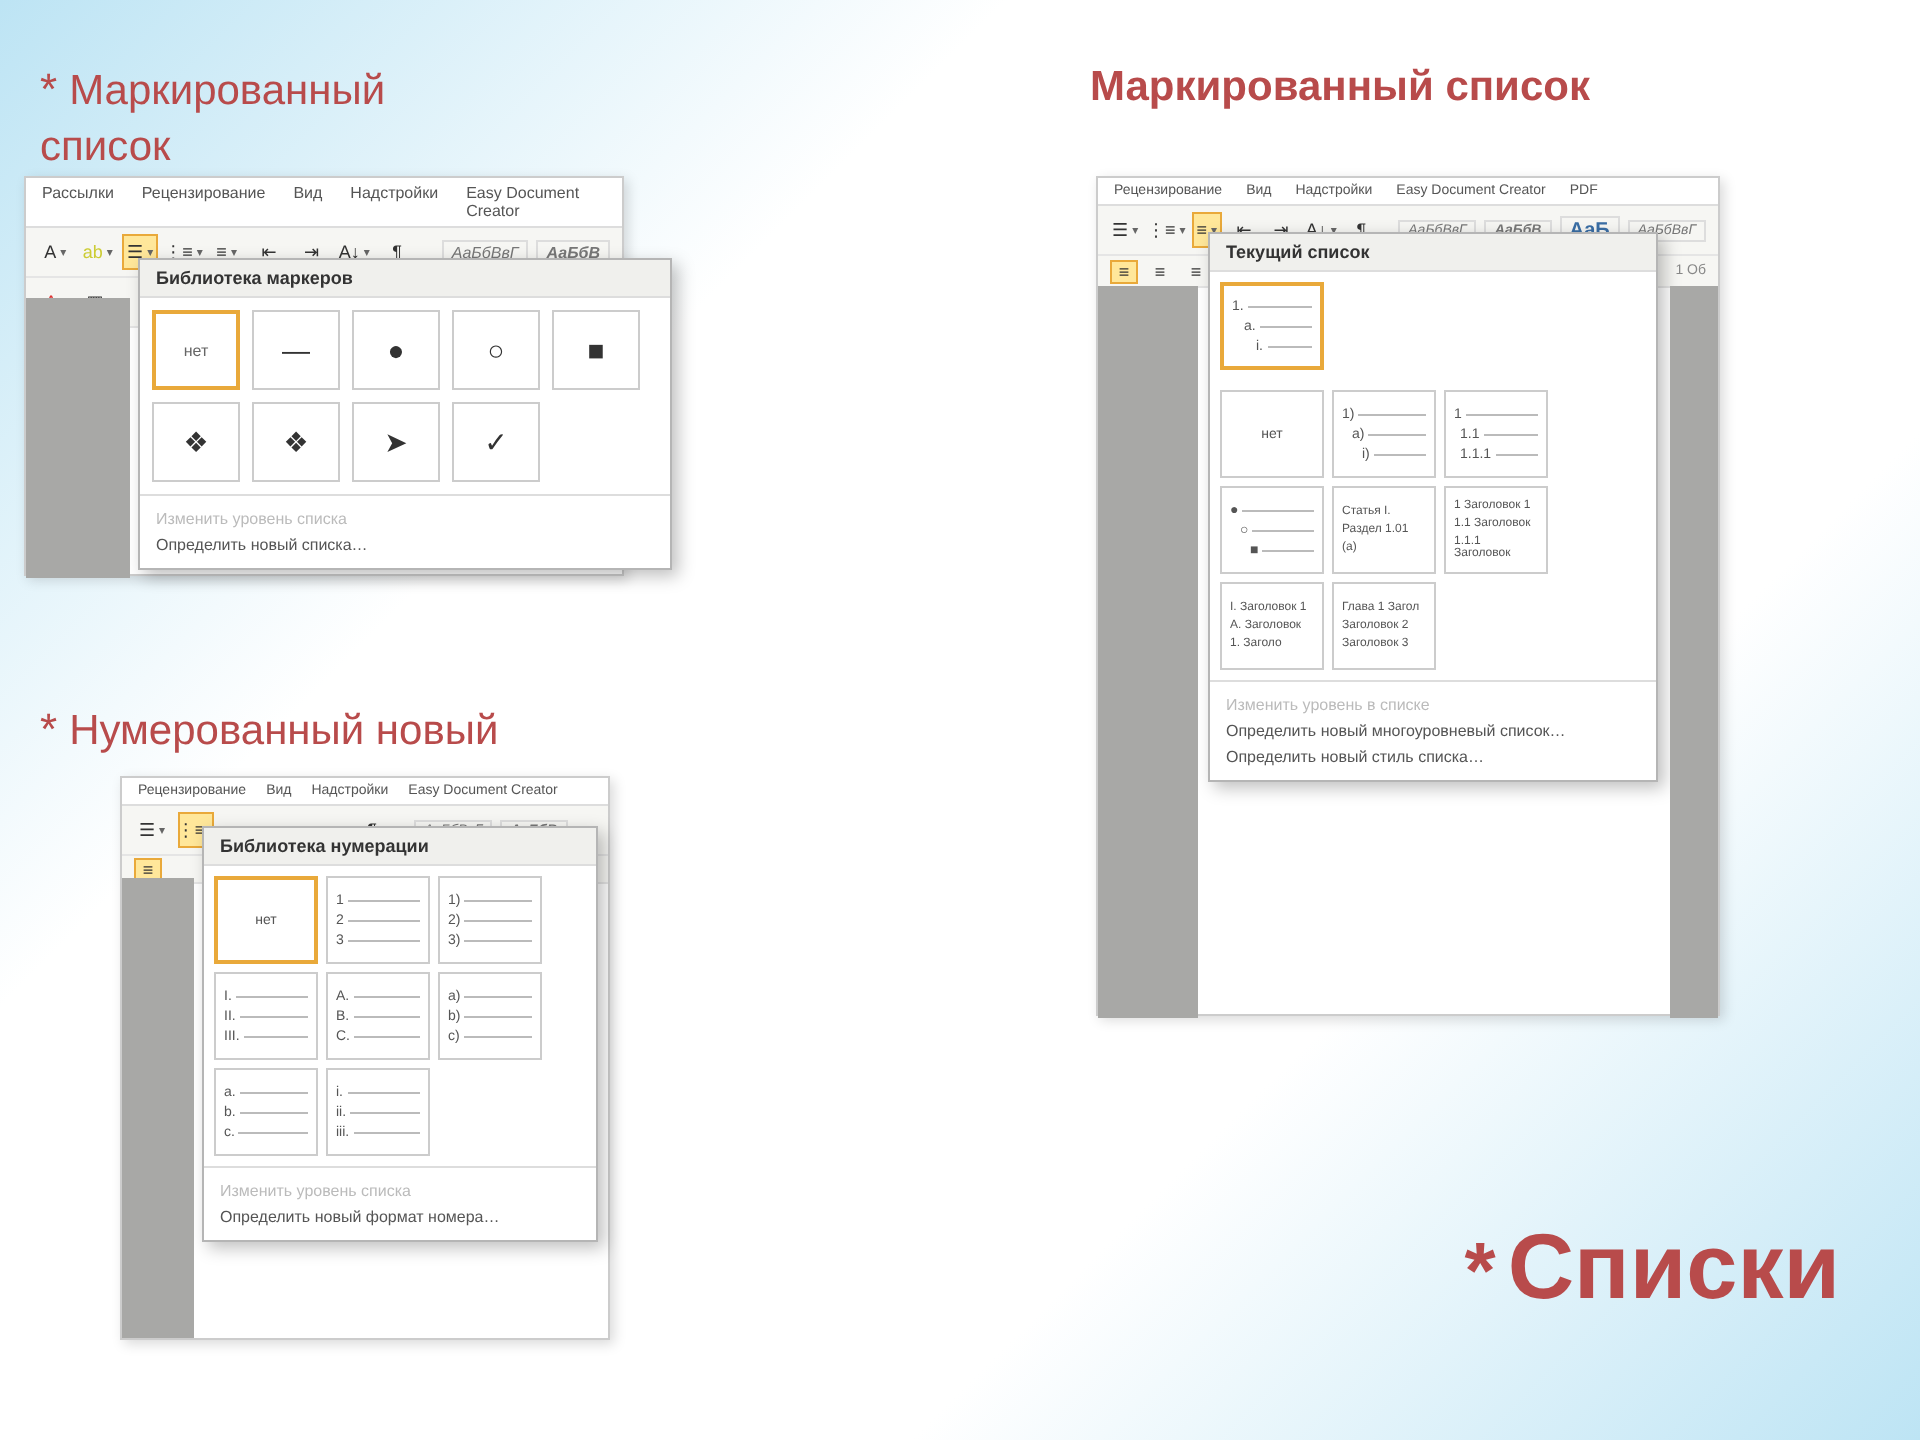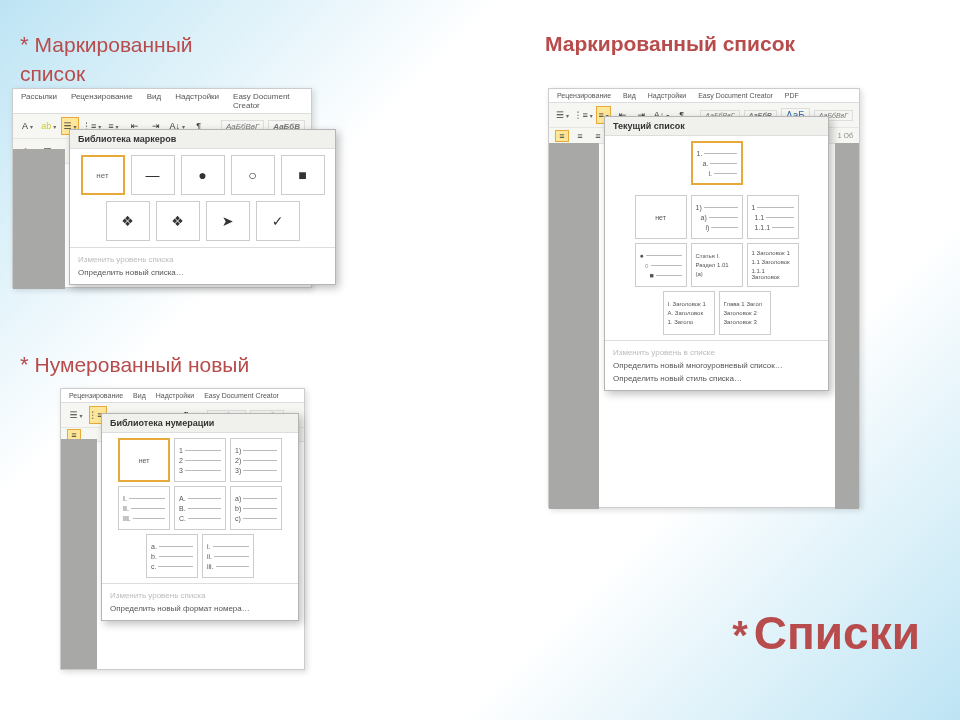--- a/index.html
+++ b/index.html
@@ -19,21 +19,21 @@
   .ribbon-tabs { display:flex; gap:14px; padding:3px 8px; border-bottom:1px solid #ddd; color:#555; }
   .ribbon-row { display:flex; gap:4px; align-items:center; padding:3px 6px; border-bottom:1px solid #e5e5e5; background:#f6f6f3; }
   .ico-btn { width:18px; height:18px; border:1px solid transparent; display:flex; align-items:center; justify-content:center; font-size:9px; }
   .ico-btn.hl { background:#ffe79a; border:1px solid #e9a93a; }
   .dd-arrow::after { content:"▾"; font-size:6px; margin-left:2px; color:#666; }
   .stylebox { border:1px solid #ddd; padding:1px 4px; font-size:8px; color:#777; font-style:italic; }
   .dropdown-panel {
     position:absolute; background:#fff; border:1px solid #b5b5b5; box-shadow:3px 3px 8px rgba(0,0,0,.25);
   }
   .panel-title { background:#f0f0ed; padding:4px 8px; font-weight:600; font-size:9px; border-bottom:1px solid #ddd; }
-  .grid { display:flex; flex-wrap:wrap; padding:6px; gap:6px;justify-content:center; }
+  .grid { display:flex; flex-wrap:wrap; padding:6px; gap:6px; }
   .cell {
     width:44px; height:40px; border:1px solid #ccc; display:flex; align-items:center; justify-content:center; font-size:14px;
   }
   .cell.sel { border:2px solid #e9a93a; }
   .cell.txt { font-size:8px; color:#666; }
   .cell-lines { width:52px; height:44px; border:1px solid #ccc; display:flex; flex-direction:column; justify-content:center; padding:2px 4px; gap:3px; font-size:7px; color:#555; }
   .cell-lines.sel { border:2px solid #e9a93a; }
   .ln { display:flex; align-items:center; gap:2px; }
   .ln .bar { flex:1; height:1px; background:#bbb; }
   .panel-footer { border-top:1px solid #ddd; padding:5px 8px; font-size:8px; color:#555; }
@@ -252,21 +252,21 @@
     <div class="ico-btn dd-arrow">☰</div>
     <div class="ico-btn dd-arrow">⋮≡</div>
     <div class="ico-btn hl dd-arrow">≡</div>
     <div class="ico-btn">⇤</div>
     <div class="ico-btn">⇥</div>
     <div class="ico-btn dd-arrow">A↓</div>
     <div class="ico-btn">¶</div>
     <div style="width:4px"></div>
     <div class="stylebox" style="font-size:7px">АаБбВвГ</div>
     <div class="stylebox" style="font-size:7px;font-weight:600">АаБбВ</div>
-    <div class="stylebox" style="font-size:10px;color:#3a6ea5;font-weight:400;font-style:normal;">АаБ</div>
+    <div class="stylebox" style="font-size:10px;color:#3a6ea5;font-weight:700;font-style:normal;">АаБ</div>
     <div class="stylebox" style="font-size:7px">АаБбВвГ</div>
   </div>
   <div class="ribbon-row" style="height:16px; font-size:7px;">
     <div class="ico-btn hl" style="width:14px;height:12px;">≡</div>
     <div class="ico-btn" style="width:14px;height:12px;">≡</div>
     <div class="ico-btn" style="width:14px;height:12px;">≡</div>
     <div style="flex:1"></div>
     <span style="color:#888;">Название</span>
     <span style="color:#888;margin-left:10px;">1 Об</span>
   </div>

